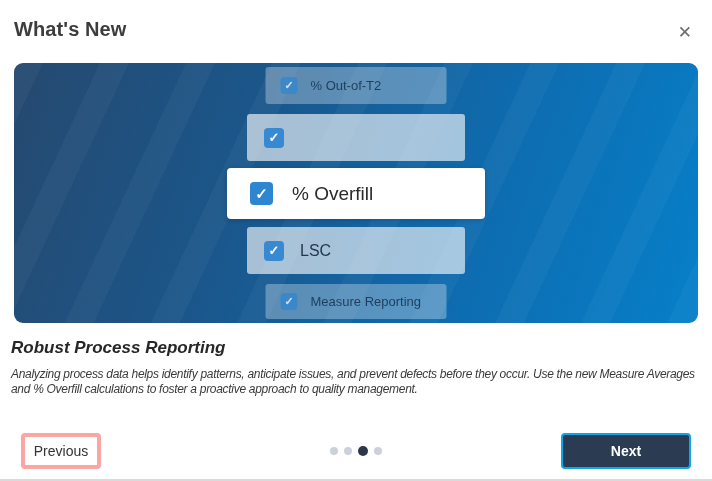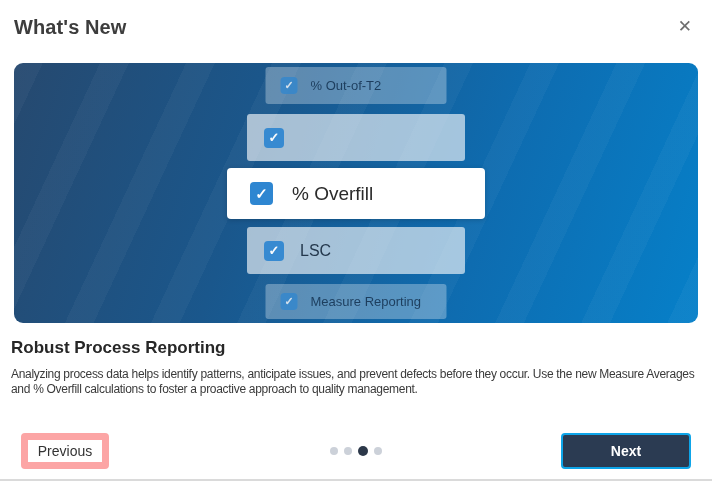--- a/index.html
+++ b/index.html
@@ -11,22 +11,22 @@
     overflow: hidden;
   }
   .dialog {
     width: 712px; height: 481px;
     background: #ffffff;
     border-bottom: 2px solid #dadada;
     position: relative;
   }
   
   .header {
-    display: flex; justify-content: space-between; align-items: flex-end;
-    padding: 12px 16px 0 14px;
+    display: flex; justify-content: space-between; align-items: flex-start;
+    padding: 18px 16px 0 14px;
   }
   .title {
     font-size: 20px; font-weight: 700; color: #3d3d3d;
     letter-spacing: 0.1px;
   }
   .close-btn {
     font-size: 17px; color: #6e6e6e; line-height: 1;
     cursor: pointer; background: none; border: none;
     padding: 4px; margin-top: 2px;
     font-family: "Liberation Sans", sans-serif;
@@ -85,20 +85,21 @@
     color: #2b2b2b; font-size: 19px;
     padding-left: 23px;
     box-shadow: 0 1px 5px rgba(0,0,0,0.18);
     border-radius: 4px;
   }
   .row-lg .cb-box { width: 23px; height: 23px; font-size: 15px; margin-right: 19px; }
   
   .content {
     position: absolute; left: 11px; top: 338px;
     width: 694px;
+    font-style: italic;
   }
   .content-heading {
     font-size: 17px; font-weight: 700; color: #272727;
     margin-bottom: 9px;
   }
   .content-body {
     font-size: 12px; color: #3a3a3a;
     line-height: 1.28;
     letter-spacing: -0.3px;
   }
@@ -111,23 +112,23 @@
   }
   .btn {
     height: 36px;
     border-radius: 4px;
     font-family: "Liberation Sans", sans-serif;
     font-size: 14px;
     cursor: pointer;
     display: inline-flex; align-items: center; justify-content: center;
   }
   .btn-previous {
-    width: 88px;
+    width: 80px;
     background: #ffffff;
-    border: 7px solid #fca5a5;
+    border: 4px solid #fca5a5;
     color: #333333;
   }
   .btn-next {
     width: 130px;
     background: #2b3b52;
     border: 2px solid #0ea5e9;
     color: #ffffff;
     font-weight: 700;
   }
   .dots {

